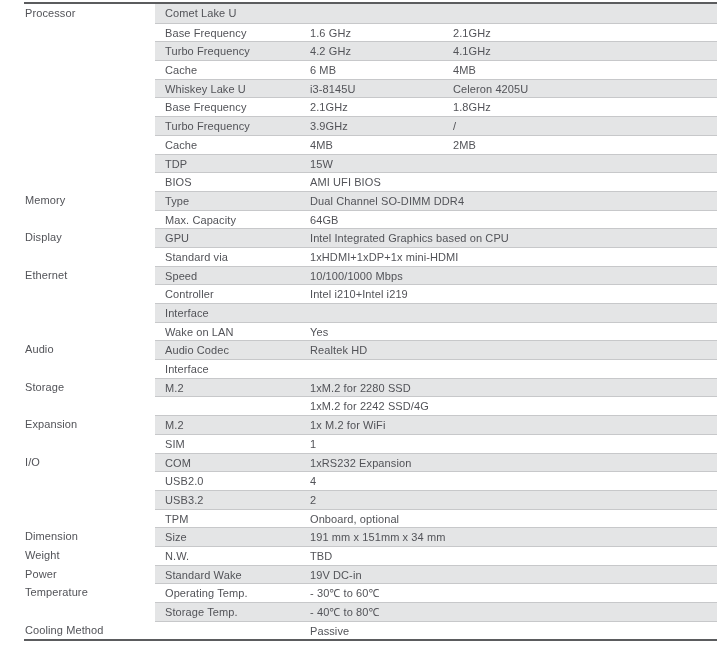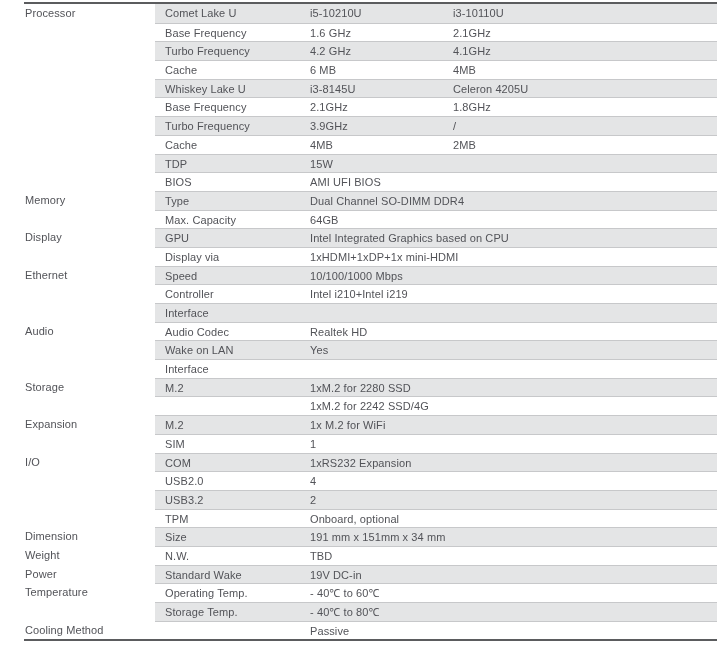--- a/index.html
+++ b/index.html
@@ -35,21 +35,21 @@
     padding-left: 1px;
     overflow: hidden;
     background: #ffffff;
   }
   .rowbody {
     flex: 1;
     display: flex;
     border-top: 1px solid var(--separator, #c7c8ca);
     overflow: hidden;
   }
-  .row:first-child .rowbody { border-top: none; }
+  .row:first-child .rowbody { border-top: none; flex-direction: column; }
   .row:nth-child(odd) .rowbody { background: var(--row-shade, #e4e5e6); }
   .spec {
     flex: none;
     width: 155px;
     padding-left: 10px;
     overflow: hidden;
   }
   .val1 {
     flex: none;
     width: 143px;
@@ -159,21 +159,21 @@
     <div class="row">
       <div class="cat">Display</div>
       <div class="rowbody">
         <div class="spec">GPU</div>
         <div class="valspan">Intel Integrated Graphics based on CPU</div>
       </div>
     </div>
     <div class="row">
       <div class="cat"></div>
       <div class="rowbody">
-        <div class="spec">Display via</div>
+        <div class="spec">Standard via</div>
         <div class="valspan">1xHDMI+1xDP+1x mini-HDMI</div>
       </div>
     </div>
     <div class="row">
       <div class="cat">Ethernet</div>
       <div class="rowbody">
         <div class="spec">Speed</div>
         <div class="valspan">10/100/1000 Mbps</div>
       </div>
     </div>
@@ -184,36 +184,36 @@
         <div class="valspan">Intel i210+Intel i219</div>
       </div>
     </div>
     <div class="row">
       <div class="cat"></div>
       <div class="rowbody">
         <div class="spec">Interface</div>
       </div>
     </div>
     <div class="row">
+      <div class="cat"></div>
+      <div class="rowbody">
+        <div class="spec">Wake on LAN</div>
+        <div class="valspan">Yes</div>
+      </div>
+    </div>
+    <div class="row">
       <div class="cat">Audio</div>
       <div class="rowbody">
         <div class="spec">Audio Codec</div>
         <div class="valspan">Realtek HD</div>
       </div>
     </div>
     <div class="row">
       <div class="cat"></div>
       <div class="rowbody">
-        <div class="spec">Wake on LAN</div>
-        <div class="valspan">Yes</div>
-      </div>
-    </div>
-    <div class="row">
-      <div class="cat"></div>
-      <div class="rowbody">
         <div class="spec">Interface</div>
       </div>
     </div>
     <div class="row">
       <div class="cat">Storage</div>
       <div class="rowbody">
         <div class="spec">M.2</div>
         <div class="valspan">1xM.2 for 2280 SSD</div>
       </div>
     </div>
@@ -284,21 +284,21 @@
       <div class="cat">Power</div>
       <div class="rowbody">
         <div class="spec">Standard Wake</div>
         <div class="valspan">19V DC-in</div>
       </div>
     </div>
     <div class="row">
       <div class="cat">Temperature</div>
       <div class="rowbody">
         <div class="spec">Operating Temp.</div>
-        <div class="valspan">- 40℃ to 60℃</div>
+        <div class="valspan">- 30℃ to 60℃</div>
       </div>
     </div>
     <div class="row">
       <div class="cat"></div>
       <div class="rowbody">
         <div class="spec">Storage Temp.</div>
         <div class="valspan">- 40℃ to 80℃</div>
       </div>
     </div>
     <div class="row">

